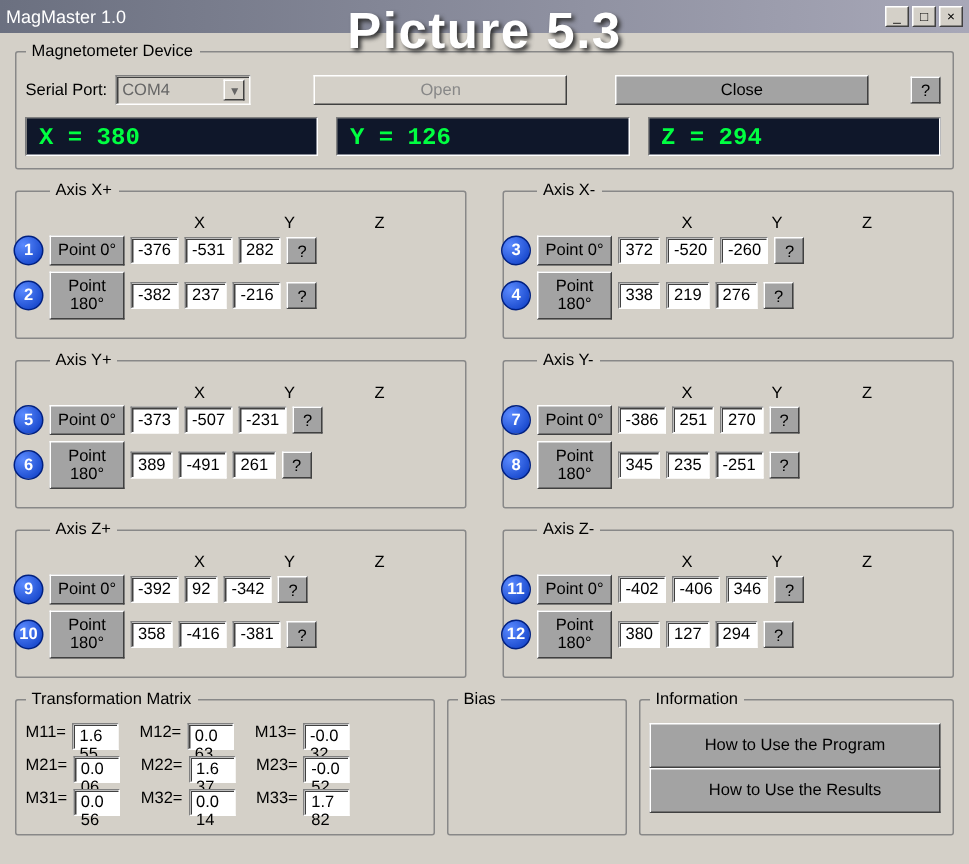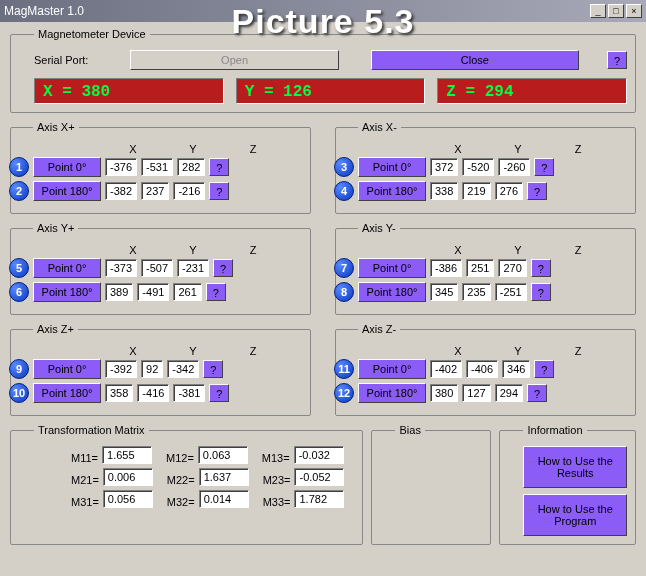--- a/index.html
+++ b/index.html
@@ -3,41 +3,41 @@
 <meta charset="utf-8">
 <style>
 * { box-sizing: border-box; margin: 0; padding: 0; }
 body { font-family: "MS Sans Serif", Tahoma, sans-serif; font-size: 11px; background: #d4d0c8; width: 646px; height: 576px; overflow: hidden; }
 .titlebar { background: linear-gradient(to right, #6b7080, #a8a8b8); height: 22px; display: flex; align-items: center; padding: 0 4px; justify-content: space-between; }
 .titlebar .title { color: white; font-weight: normal; font-size: 12px; }
 .titlebar .wbtns { display: flex; gap: 2px; }
 .wbtn { width: 16px; height: 14px; background: #d4d0c8; border: 1px solid; border-color: #fff #404040 #404040 #fff; font-size: 9px; display: flex; align-items: center; justify-content: center; cursor: pointer; }
 .overlay-title { position: absolute; top: 2px; left: 50%; transform: translateX(-50%); color: white; font-size: 34px; font-weight: 900; font-family: Arial Black, Arial; text-shadow: 2px 2px 3px #333; letter-spacing: 1px; z-index: 100; }
 .content { padding: 6px 10px 10px 10px; }
-fieldset { border: 1px solid #888; border-radius: 2px; padding: 10px 8px 8px 23px; margin-bottom: 8px; position: relative; }
+fieldset { border: 1px solid #888; border-radius: 2px; padding: 10px 8px 8px 6px; margin-bottom: 8px; position: relative; }
 legend { padding: 0 4px; font-size: 11px; }
 .row { display: flex; align-items: center; gap: 6px; }
-.btn { background: #8b5cf6; border: 1px solid; border-color: #fff #404040 #404040 #fff; padding: 3px 0; text-align: center; font-size: 11px; cursor: pointer; }
+.btn { background: #a3a3a3; border: 1px solid; border-color: #fff #404040 #404040 #fff; padding: 3px 0; text-align: center; font-size: 11px; cursor: pointer; }
 .field { background: white; border: 1px solid; border-color: #808080 #fff #fff #808080; box-shadow: inset 1px 1px 0 #404040; padding: 2px 4px; font-size: 11px; text-align: right; height: 18px; }
 .field.left { text-align: left; }
 .disabled { color: #888; background: #d4d0c8; }
 .select { background: #d4d0c8; border: 1px solid; border-color: #808080 #fff #fff #808080; box-shadow: inset 1px 1px 0 #404040; height: 20px; display: flex; align-items: center; padding: 0 3px; justify-content: space-between; width: 90px; color: #666; }
 .select .arrow { width: 14px; height: 14px; background: #d4d0c8; border: 1px solid; border-color: #fff #404040 #404040 #fff; font-size: 8px; display: flex; align-items: center; justify-content: center; }
 .lcd-row { display: flex; gap: 12px; margin-top: 8px; }
-.lcd { flex: 1; background: #b91c1c; color: #00ff41; font-family: "Courier New", monospace; font-size: 16px; font-weight: bold; padding: 4px 8px; border: 1px solid; border-color: #808080 #fff #fff #808080; height: 26px; }
+.lcd { flex: 1; background: #0f172a; color: #00ff41; font-family: "Courier New", monospace; font-size: 16px; font-weight: bold; padding: 4px 8px; border: 1px solid; border-color: #808080 #fff #fff #808080; height: 26px; }
 .axes-grid { display: grid; grid-template-columns: 1fr 1fr; gap: 0 24px; }
 .axis-inner { display: flex; align-items: center; gap: 4px; margin-bottom: 4px; }
 .badge { width: 20px; height: 20px; border-radius: 50%; background: radial-gradient(circle at 30% 30%, #5a8aff, #0838c0); color: white; font-weight: bold; display: flex; align-items: center; justify-content: center; font-size: 11px; border: 1px solid #002080; margin-left: -24px; flex-shrink: 0; }
-.pt-btn { width: 68px; }
+.pt-btn { width: 50px; }
 .qbtn { width: 20px; height: 18px; }
 .matrix-row { display: flex; gap: 8px; margin-top: 0; }
 .matrix-row fieldset { margin-bottom: 0; }
-.mrow { display: flex; align-items: flex-end; gap: 4px; margin-bottom: 4px; margin-left: 37px; }
+.mrow { display: flex; align-items: flex-start; gap: 4px; margin-bottom: 4px; }
 .mlabel { font-size: 11px; }
-.mfield { width: 50px; }
+.mfield { width: 31px; }
 .bfield { width: 64px; }
 .info-btn { width: 100%; padding: 8px 0; margin-bottom: 6px; }
 .axis-headers { display: flex; gap: 4px; padding-left: 72px; margin-bottom: 2px; }
 .axis-headers > div { width: 56px; text-align: center; }
 .nbadge { position: relative; }
 </style>
 </head>
 <body>
 
 <div class="titlebar">
@@ -50,20 +50,24 @@
 </div>
 
 <div class="overlay-title">Picture 5.3</div>
 
 <div class="content">
 
   <fieldset>
     <legend>Magnetometer Device</legend>
     <div class="row">
       <span>Serial Port:</span>
+      <div class="select">
+        <span>COM4</span>
+        <span class="arrow">▼</span>
+      </div>
       <div style="width:30px"></div>
       <div class="btn disabled" style="flex:1">Open</div>
       <div style="width:20px"></div>
       <div class="btn" style="flex:1">Close</div>
       <div style="width:16px"></div>
       <div class="btn qbtn">?</div>
     </div>
     <div class="lcd-row">
       <div class="lcd">X = 380</div>
       <div class="lcd">Y = 126</div>
@@ -256,18 +260,18 @@
       <div class="field mfield left" contenteditable="true" style="">1.782</div>
       <span style="width:6px"></span>
           </div>
         </div>
     </fieldset>
     <fieldset style="flex:0 0 120px">
       <legend>Bias</legend>
     </fieldset>
     <fieldset style="flex:1">
       <legend>Information</legend>
+      <div class="btn info-btn" style="margin-bottom:0">How to Use the Program</div>
       <div class="btn info-btn">How to Use the Results</div>
-      <div class="btn info-btn" style="margin-bottom:0">How to Use the Program</div>
     </fieldset>
   </div>
 
 </div>
 
 </body></html>

